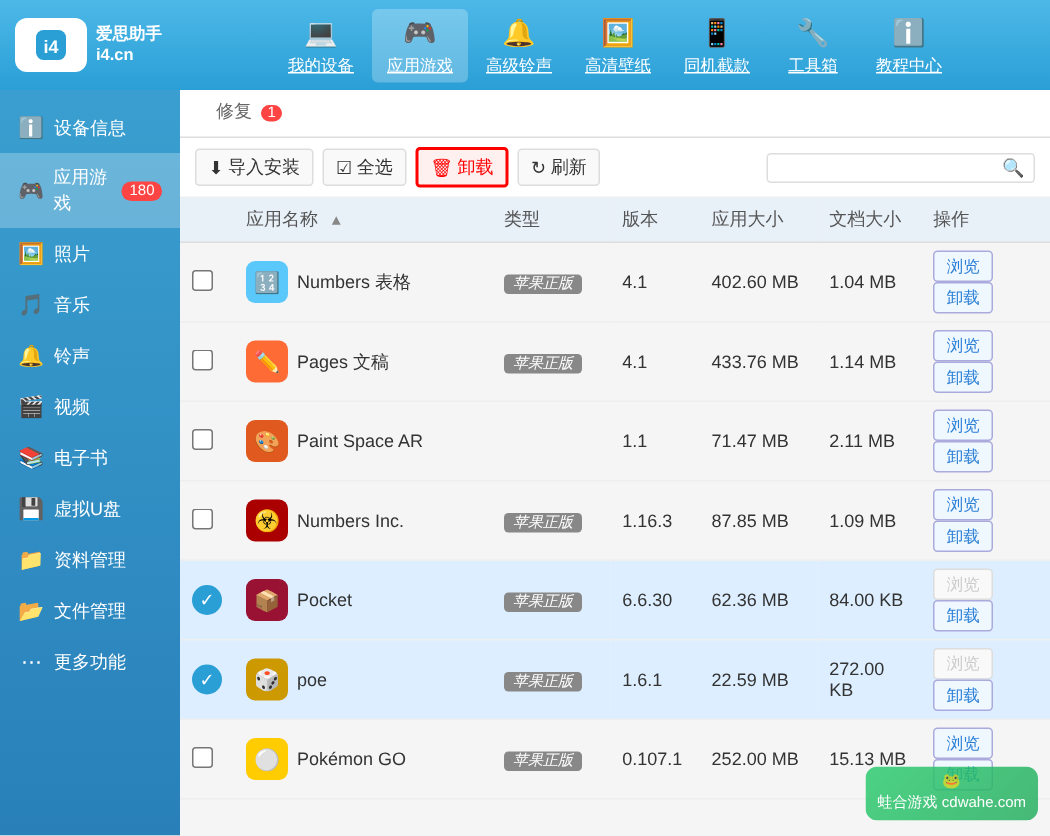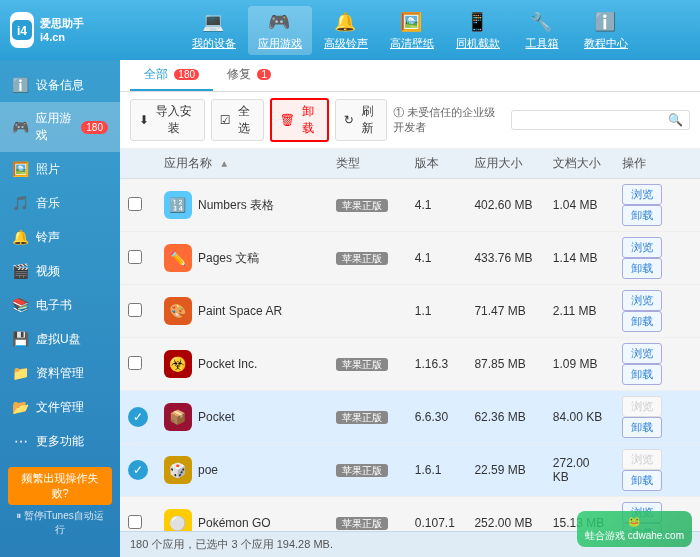--- a/index.html
+++ b/index.html
@@ -1,21 +1,21 @@
 <!DOCTYPE html>
 <html><head>
   <meta charset="utf-8">
   <style>
     * { margin: 0; padding: 0; box-sizing: border-box; }
     body { width: 700px; height: 557px; font-family: 'Microsoft YaHei', SimHei, sans-serif; font-size: 12px; background: #e8f4f8; overflow: hidden; }
     
     
     .header { background: linear-gradient(180deg, #4db8e8 0%, #2a9fd6 100%); height: 60px; display: flex; align-items: center; padding: 0 10px; }
     .logo-area { display: flex; align-items: center; width: 120px; }
-    .logo-icon { width: 24px; height: 36px; background: #fff; border-radius: 8px; display: flex; align-items: center; justify-content: center; margin-right: 6px; }
+    .logo-icon { width: 48px; height: 36px; background: #fff; border-radius: 8px; display: flex; align-items: center; justify-content: center; margin-right: 6px; }
     .logo-text { color: #fff; font-size: 11px; line-height: 1.3; font-weight: bold; }
     .nav-items { display: flex; gap: 2px; flex: 1; justify-content: center; }
     .nav-item { display: flex; flex-direction: column; align-items: center; padding: 4px 10px; color: #fff; cursor: pointer; border-radius: 4px; min-width: 60px; }
     .nav-item.active { background: rgba(255,255,255,0.25); }
     .nav-icon { width: 24px; height: 24px; margin-bottom: 2px; display: flex; align-items: center; justify-content: center; font-size: 18px; }
     .nav-label { font-size: 11px; color: #fff; text-decoration: underline; }
     .download-btn { background: #ff8c00; color: #fff; padding: 6px 12px; border-radius: 4px; font-size: 11px; cursor: pointer; white-space: nowrap; }
     
     
     .main { display: flex; height: 497px; }
@@ -51,21 +51,21 @@
     
     
     .table-container { flex: 1; overflow-y: auto; }
     .table { width: 100%; border-collapse: collapse; }
     .table thead tr { background: #e8f0f8; }
     .table th { padding: 6px 8px; text-align: left; font-size: 12px; color: #555; font-weight: normal; border-bottom: 1px solid #ddd; white-space: nowrap; }
     .table td { padding: 5px 8px; border-bottom: 1px solid #eee; font-size: 12px; color: #333; vertical-align: middle; }
     .app-icon { width: 28px; height: 28px; border-radius: 6px; display: flex; align-items: center; justify-content: center; font-size: 14px; }
     .app-name { font-size: 12px; color: #333; }
     .badge { padding: 1px 6px; border-radius: 3px; font-size: 10px; color: #fff; white-space: nowrap; }
-    .badge-apple { background: #888; }
+    .badge-apple { background: #888; font-style: italic; }
     .action-btn { padding: 2px 8px; border: 1px solid #aad; border-radius: 3px; font-size: 11px; cursor: pointer; background: #f0f8ff; color: #2a7fd6; margin-right: 3px; }
     .action-btn.disabled { color: #ccc; border-color: #ddd; cursor: default; background: #f9f9f9; }
     .checkbox-cell { width: 30px; }
     .checkbox { width: 14px; height: 14px; cursor: pointer; }
     .checkbox-checked { width: 20px; height: 20px; background: #2a9fd6; border-radius: 50%; display: flex; align-items: center; justify-content: center; color: #fff; font-size: 12px; }
     
     
     .status-bar { background: #e0ecf5; border-top: 1px solid #c0d8e8; padding: 4px 10px; display: flex; align-items: center; gap: 8px; height: 26px; }
     .status-text { font-size: 11px; color: #555; }
     
@@ -171,33 +171,25 @@
       <span class="sidebar-label">资料管理</span>
     </div>
     <div class="sidebar-item">
       <div class="sidebar-icon">📂</div>
       <span class="sidebar-label">文件管理</span>
     </div>
     <div class="sidebar-item">
       <div class="sidebar-icon">⋯</div>
       <span class="sidebar-label">更多功能</span>
     </div>
-    <div class="sidebar-bottom">
-      <button class="error-btn">频繁出现操作失败?</button>
-      <div class="itunes-status">⏸ 暂停iTunes自动运行</div>
-    </div>
   </div>
 
   <div class="content">
 
     <div class="tabs">
-      <div class="tab active">
-        <span>全部</span>
-        <span class="tab-badge">180</span>
-      </div>
       <div class="tab">
         <span>修复</span>
         <span class="tab-badge">1</span>
       </div>
     </div>
 
     <div class="toolbar">
       <button class="toolbar-btn">
         <span>⬇</span>
         <span>导入安装</span>
@@ -208,21 +200,20 @@
       </button>
       <button class="toolbar-btn active" style="border:2px solid #ff0000;color:#ff0000;">
         <span>🗑</span>
         <span>卸载</span>
       </button>
       <button class="toolbar-btn">
         <span>↻</span>
         <span>刷新</span>
       </button>
       <div class="toolbar-right">
-        <span class="trust-text">① 未受信任的企业级开发者</span>
         <div class="search-box">
           <input type="text" class="search-input" placeholder="" style="">
           <span>🔍</span>
         </div>
       </div>
     </div>
 
     <div class="table-container">
       <table class="table">
         <thead>
@@ -292,21 +283,21 @@
               <td>
     <button class="action-btn">浏览</button>
     <button class="action-btn">卸载</button>
   </td>
             </tr>
             <tr>
               <td class="checkbox-cell"><input type="checkbox" class="checkbox" style=""></td>
               <td>
                 <div style="display:flex;align-items:center;gap:6px;">
     <div class="app-icon" style="background:#aa0000;">☣️</div>
-    <span class="app-name">Pocket Inc.</span>
+    <span class="app-name">Numbers Inc.</span>
 
   </div>
               </td>
               <td><span class="badge badge-apple">苹果正版</span></td>
               <td>1.16.3</td>
               <td>87.85 MB</td>
               <td>1.09 MB</td>
               <td>
     <button class="action-btn">浏览</button>
     <button class="action-btn">卸载</button>
@@ -367,23 +358,20 @@
               <td>15.13 MB</td>
               <td>
     <button class="action-btn">浏览</button>
     <button class="action-btn">卸载</button>
   </td>
             </tr>
           </tbody>
       </table>
     </div>
 
-    <div class="status-bar">
-      <span class="status-text">180 个应用，已选中 3 个应用 194.28 MB.</span>
-    </div>
   </div>
 </div>
 
 <div class="watermark" style="position:fixed;bottom:10px;right:8px;z-index:999;">
   <div style="background:linear-gradient(135deg,#2ecc71,#27ae60);border-radius:8px;padding:4px 8px;color:#fff;font-size:10px;text-align:center;line-height:1.4;">
     <div>🐸</div>
     <div>蛙合游戏
 cdwahe.com</div>
   </div>
 </div>

